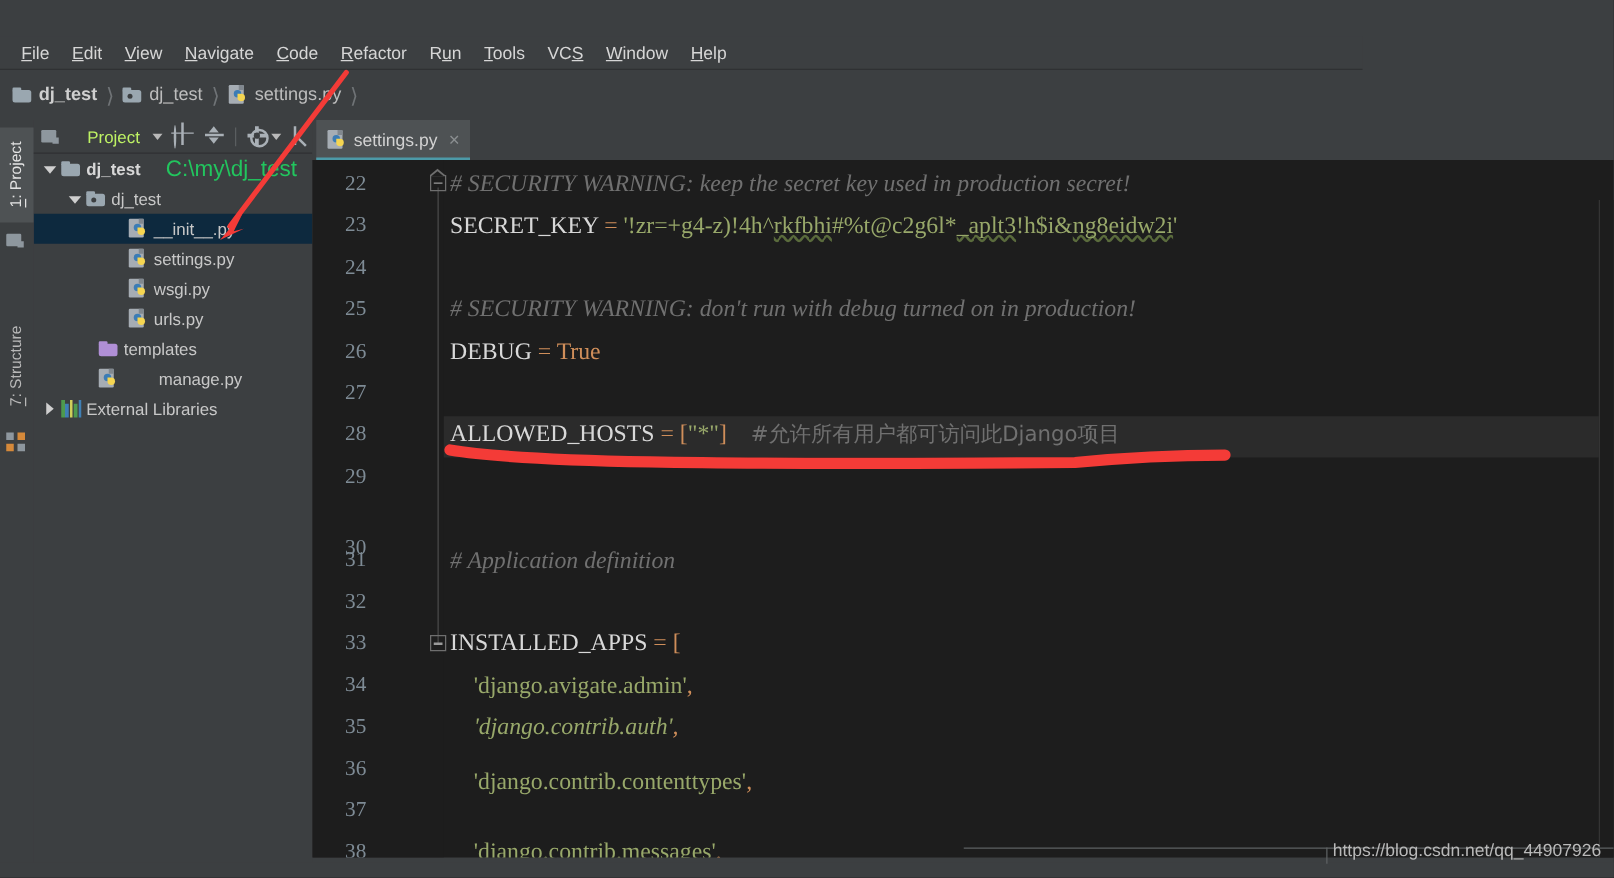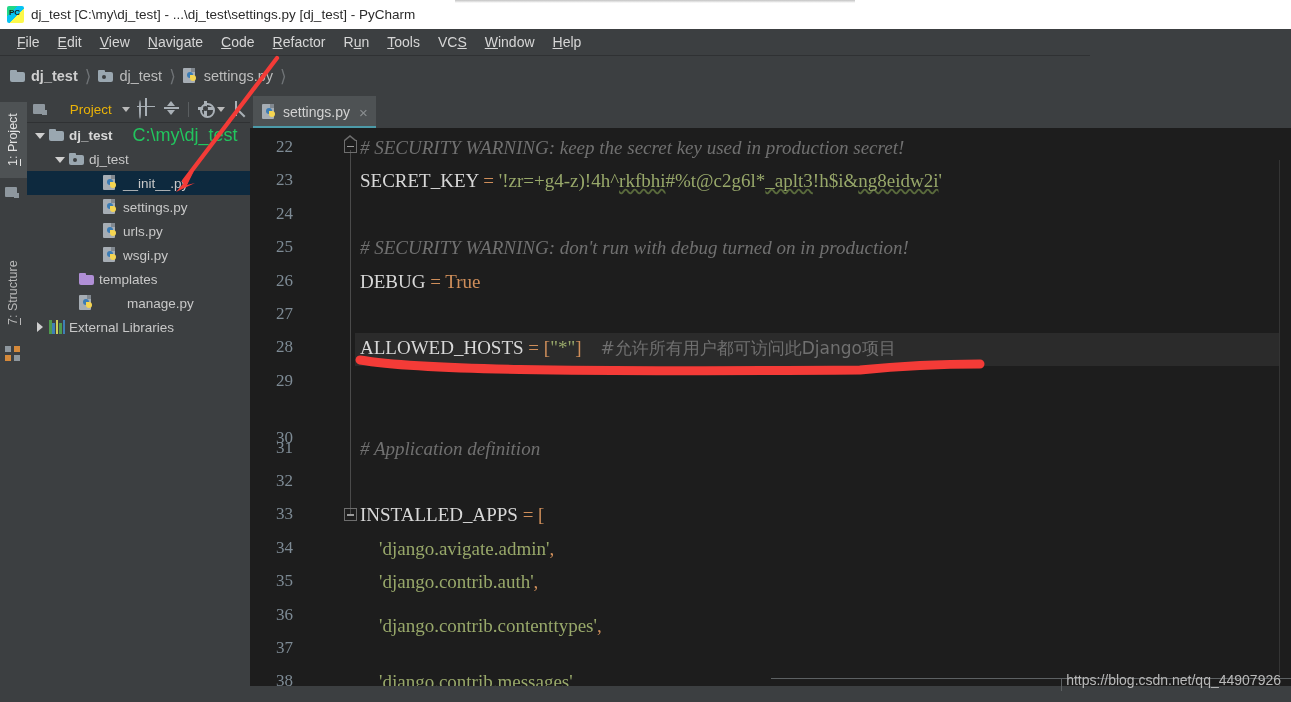--- a/index.html
+++ b/index.html
@@ -81,21 +81,21 @@
   .ic-struct .b{left:9px;top:0;background:#d5893a;}
   .ic-struct .c{left:0;top:9px;background:#d5893a;}
   .ic-struct .d2{left:9px;top:9px;}
 
   
   .projwin{position:absolute;left:27px;top:96px;width:223px;height:606px;background:#3c3f41;}
   .projheader{
     position:absolute;left:0;top:0;width:223px;height:27px;display:flex;align-items:center;
     padding-left:6px;box-sizing:border-box;border-bottom:1px solid #2f3133;
   }
-  .projheader .ptitle{font-size:13.5px;color:#eab308;margin-left:22px;}
+  .projheader .ptitle{font-size:13.5px;color:#bef264;margin-left:22px;}
   .caret-dn{width:0;height:0;border-left:4px solid transparent;border-right:4px solid transparent;
             border-top:5px solid #b9b9b9;margin-left:10px;}
   .tbtn{width:17px;height:17px;margin-left:9px;position:relative;}
   .ic-target{width:15px;height:15px;border:1.6px solid #a9b0b6;border-radius:50%;position:relative;}
   .ic-target:before,.ic-target:after{content:"";position:absolute;background:#a9b0b6;}
   .ic-target:before{left:-3px;top:5.4px;width:18px;height:1.6px;}
   .ic-target:after{left:5.4px;top:-3px;width:1.6px;height:18px;}
   .ic-collapse{width:15px;height:15px;position:relative;}
   .ic-collapse .l{position:absolute;left:0;top:6.5px;width:15px;height:1.6px;background:#a9b0b6;}
   .ic-collapse .u{position:absolute;left:3.5px;top:0.5px;width:0;height:0;
@@ -181,28 +181,20 @@
   }
 
   
   .annot{position:absolute;left:0;top:0;width:1291px;height:702px;pointer-events:none;}
 </style>
 </head>
 <body>
 
 <div id="app">
 
-  <div class="titlebar">
-    <div class="tb-icon">
-      <div class="sq"></div>
-        <div class="pc">PC</div>
-    </div>
-    <div class="tb-text">dj_test [C:\my\dj_test] - ...\dj_test\settings.py [dj_test] - PyCharm</div>
-    <div class="tb-shadow"></div>
-  </div>
 
   <div class="menubar">
     <div class="menuitem"><u>F</u><span>ile</span></div>
     <div class="menuitem"><u>E</u>dit</div>
     <div class="menuitem"><u>V</u>iew</div>
     <div class="menuitem"><u>N</u>avigate</div>
     <div class="menuitem"><u>C</u>ode</div>
     <div class="menuitem"><u>R</u>efactor</div>
     <div class="menuitem">R<u>u</u>n</div>
     <div class="menuitem"><u>T</u>ools</div>
@@ -314,31 +306,31 @@
         <span class="nlbl">settings.py</span>
       </div>
 
       <div class="node" style="padding-left:76px;">
         <span class="ic-py">
             <span class="page"></span>
             <span class="fold"></span>
             <span class="snakeA"></span>
             <span class="snakeB"></span>
           </span>
+        <span class="nlbl">wsgi.py</span>
+      </div>
+
+      <div class="node" style="padding-left:76px;">
+        <span class="ic-py">
+            <span class="page"></span>
+            <span class="fold"></span>
+            <span class="snakeA"></span>
+            <span class="snakeB"></span>
+          </span>
         <span class="nlbl">urls.py</span>
-      </div>
-
-      <div class="node" style="padding-left:76px;">
-        <span class="ic-py">
-            <span class="page"></span>
-            <span class="fold"></span>
-            <span class="snakeA"></span>
-            <span class="snakeB"></span>
-          </span>
-        <span class="nlbl">wsgi.py</span>
       </div>
 
       <div class="node" style="padding-left:52px;">
         <span class="ic-folder purple">
             <span class="tb"></span>
             <span class="bd"></span>
           </span>
         <span class="nlbl">templates</span>
       </div>
 
@@ -419,21 +411,21 @@
           <div class="cl" style="top: 110.2px;"><span class="tk-cmt"># SECURITY WARNING: don't run with debug turned on in production!</span></div>
           <div class="cl" style="top: 143.6px;"><span class="tk-def">DEBUG</span><span class="tk-op"> = </span><span class="tk-kw">True</span></div>
           <div class="cl" style="top: 177px;"></div>
           <div class="cl" style="top: 210.4px;"><span class="tk-def">ALLOWED_HOSTS</span><span class="tk-op"> = [</span><span class="tk-str">"*"</span><span class="tk-op">]</span><span class="tk-def">    </span><span class="tk-cjk">#允许所有用户都可访问此Django项目</span></div>
           <div class="cl" style="top: 243.8px;"></div>
           <div class="cl" style="top: 277.2px;"></div>
           <div class="cl" style="top: 310.6px;"><span class="tk-cmt"># Application definition</span></div>
           <div class="cl" style="top: 344px;"></div>
           <div class="cl" style="top: 377.4px;"><span class="tk-def">INSTALLED_APPS</span><span class="tk-op"> = [</span></div>
           <div class="cl" style="top: 410.8px;"><span class="tk-str">    'django.avigate.admin'</span><span class="tk-op">,</span></div>
-          <div class="cl" style="top: 444.2px;"><span class="tk-str">    'django.contrib.auth'</span><span class="tk-op">,</span></div>
+          <div class="cl" style="top: 444.2px; font-style: italic;"><span class="tk-str">    'django.contrib.auth'</span><span class="tk-op">,</span></div>
           <div class="cl" style="top: 488px;"><span class="tk-str">    'django.contrib.contenttypes'</span><span class="tk-op">,</span></div>
           <div class="cl" style="top: 544.4px;"><span class="tk-str">    'django.contrib.messages'</span><span class="tk-op">,</span></div>
         </div>
       <div class="rightgut"></div>
     </div>
 
   </div>
 
   <div class="statusbar"></div>
   <div class="hline1"></div>

